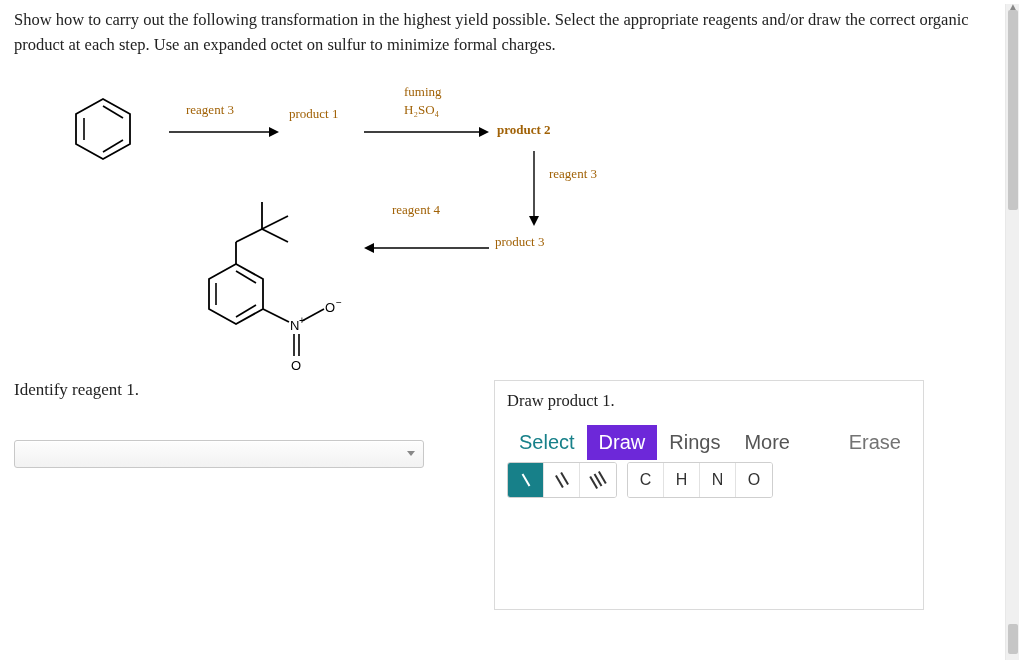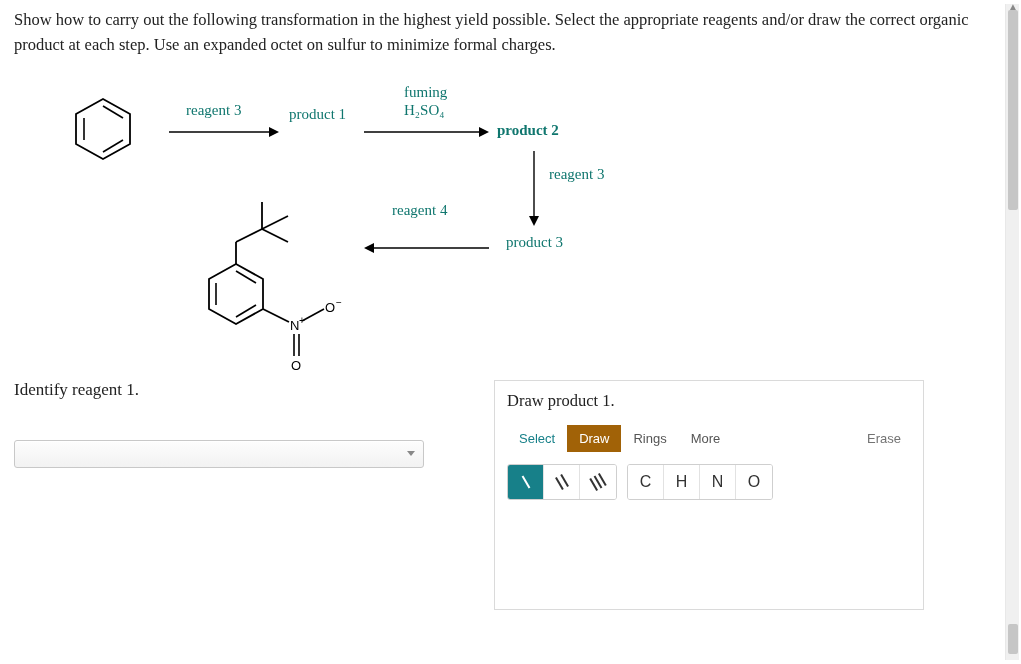--- a/index.html
+++ b/index.html
@@ -51,22 +51,22 @@
     line-height: 1.5;
     font-size: 16.5px;
     color: #222;
     margin-bottom: 8px;
   }
   .arrow-line { stroke:#000; stroke-width:1.4; fill:none; }
   .arrow-head { fill:#000; }
   .scheme-label {
     position: absolute;
     font-family: Georgia, serif;
-    font-size: 15px;
-    color: #0f766e;
+    font-size: 13px;
+    color: #a16207;
     white-space: nowrap;
   }
   .scheme {
     position: relative;
     width: 960px;
     height: 310px;
   }
   .bottom-row {
     display: flex;
     gap: 20px;
@@ -107,32 +107,32 @@
   }
   .right-title {
     font-size: 16.5px;
     color: #222;
     margin-bottom: 14px;
   }
   .toolbar {
     display: flex;
     align-items: flex-start;
     gap: 0;
-    margin-bottom: 12px;
+    margin-bottom: 2px;
     flex-wrap: wrap;
     font-family: Arial, sans-serif;
-    font-size: 13px;
+    font-size: 20px;
   }
   .tb-btn {
     padding: 6px 12px;
     color: #178089;
     cursor: pointer;
   }
   .tb-btn.active {
-    background: #a16207;
+    background: #6d28d9;
     color: #fff;
   }
   .tb-text {
     padding: 6px 12px;
     color: #555;
     cursor: pointer;
   }
   .erase {
     margin-left: auto;
     color: #737373;
@@ -198,21 +198,21 @@
       <line class="arrow-line" x1="0" y1="10" x2="115" y2="10"></line>
       <polygon class="arrow-head" points="115,5 125,10 115,15"></polygon>
     </svg>
     <span class="scheme-label" style="left:483px; top:56px;font-weight:bold;">product 2</span>
 
     <span class="scheme-label" style="left:535px; top:100px;">reagent 3</span>
     <svg style="position:absolute; left:510px; top:85px;" width="20" height="75">
       <line class="arrow-line" x1="10" y1="0" x2="10" y2="65"></line>
       <polygon class="arrow-head" points="5,65 10,75 15,65"></polygon>
     </svg>
-    <span class="scheme-label" style="left:492px; top:168px;">product 3</span>
+    <span class="scheme-label" style="left:481px; top:168px;">product 3</span>
 
     <span class="scheme-label" style="left:378px; top:136px;">reagent 4</span>
     <svg style="position:absolute; left:350px; top:172px;" width="125" height="20">
       <line class="arrow-line" x1="125" y1="10" x2="10" y2="10"></line>
       <polygon class="arrow-head" points="10,5 0,10 10,15"></polygon>
     </svg>
 
     <svg style="position:absolute; left:180px; top:108px;" width="180" height="200">
 
       <polygon points="42,90 69,105 69,135 42,150 15,135 15,105" fill="none" stroke="#000" stroke-width="1.8"></polygon>

